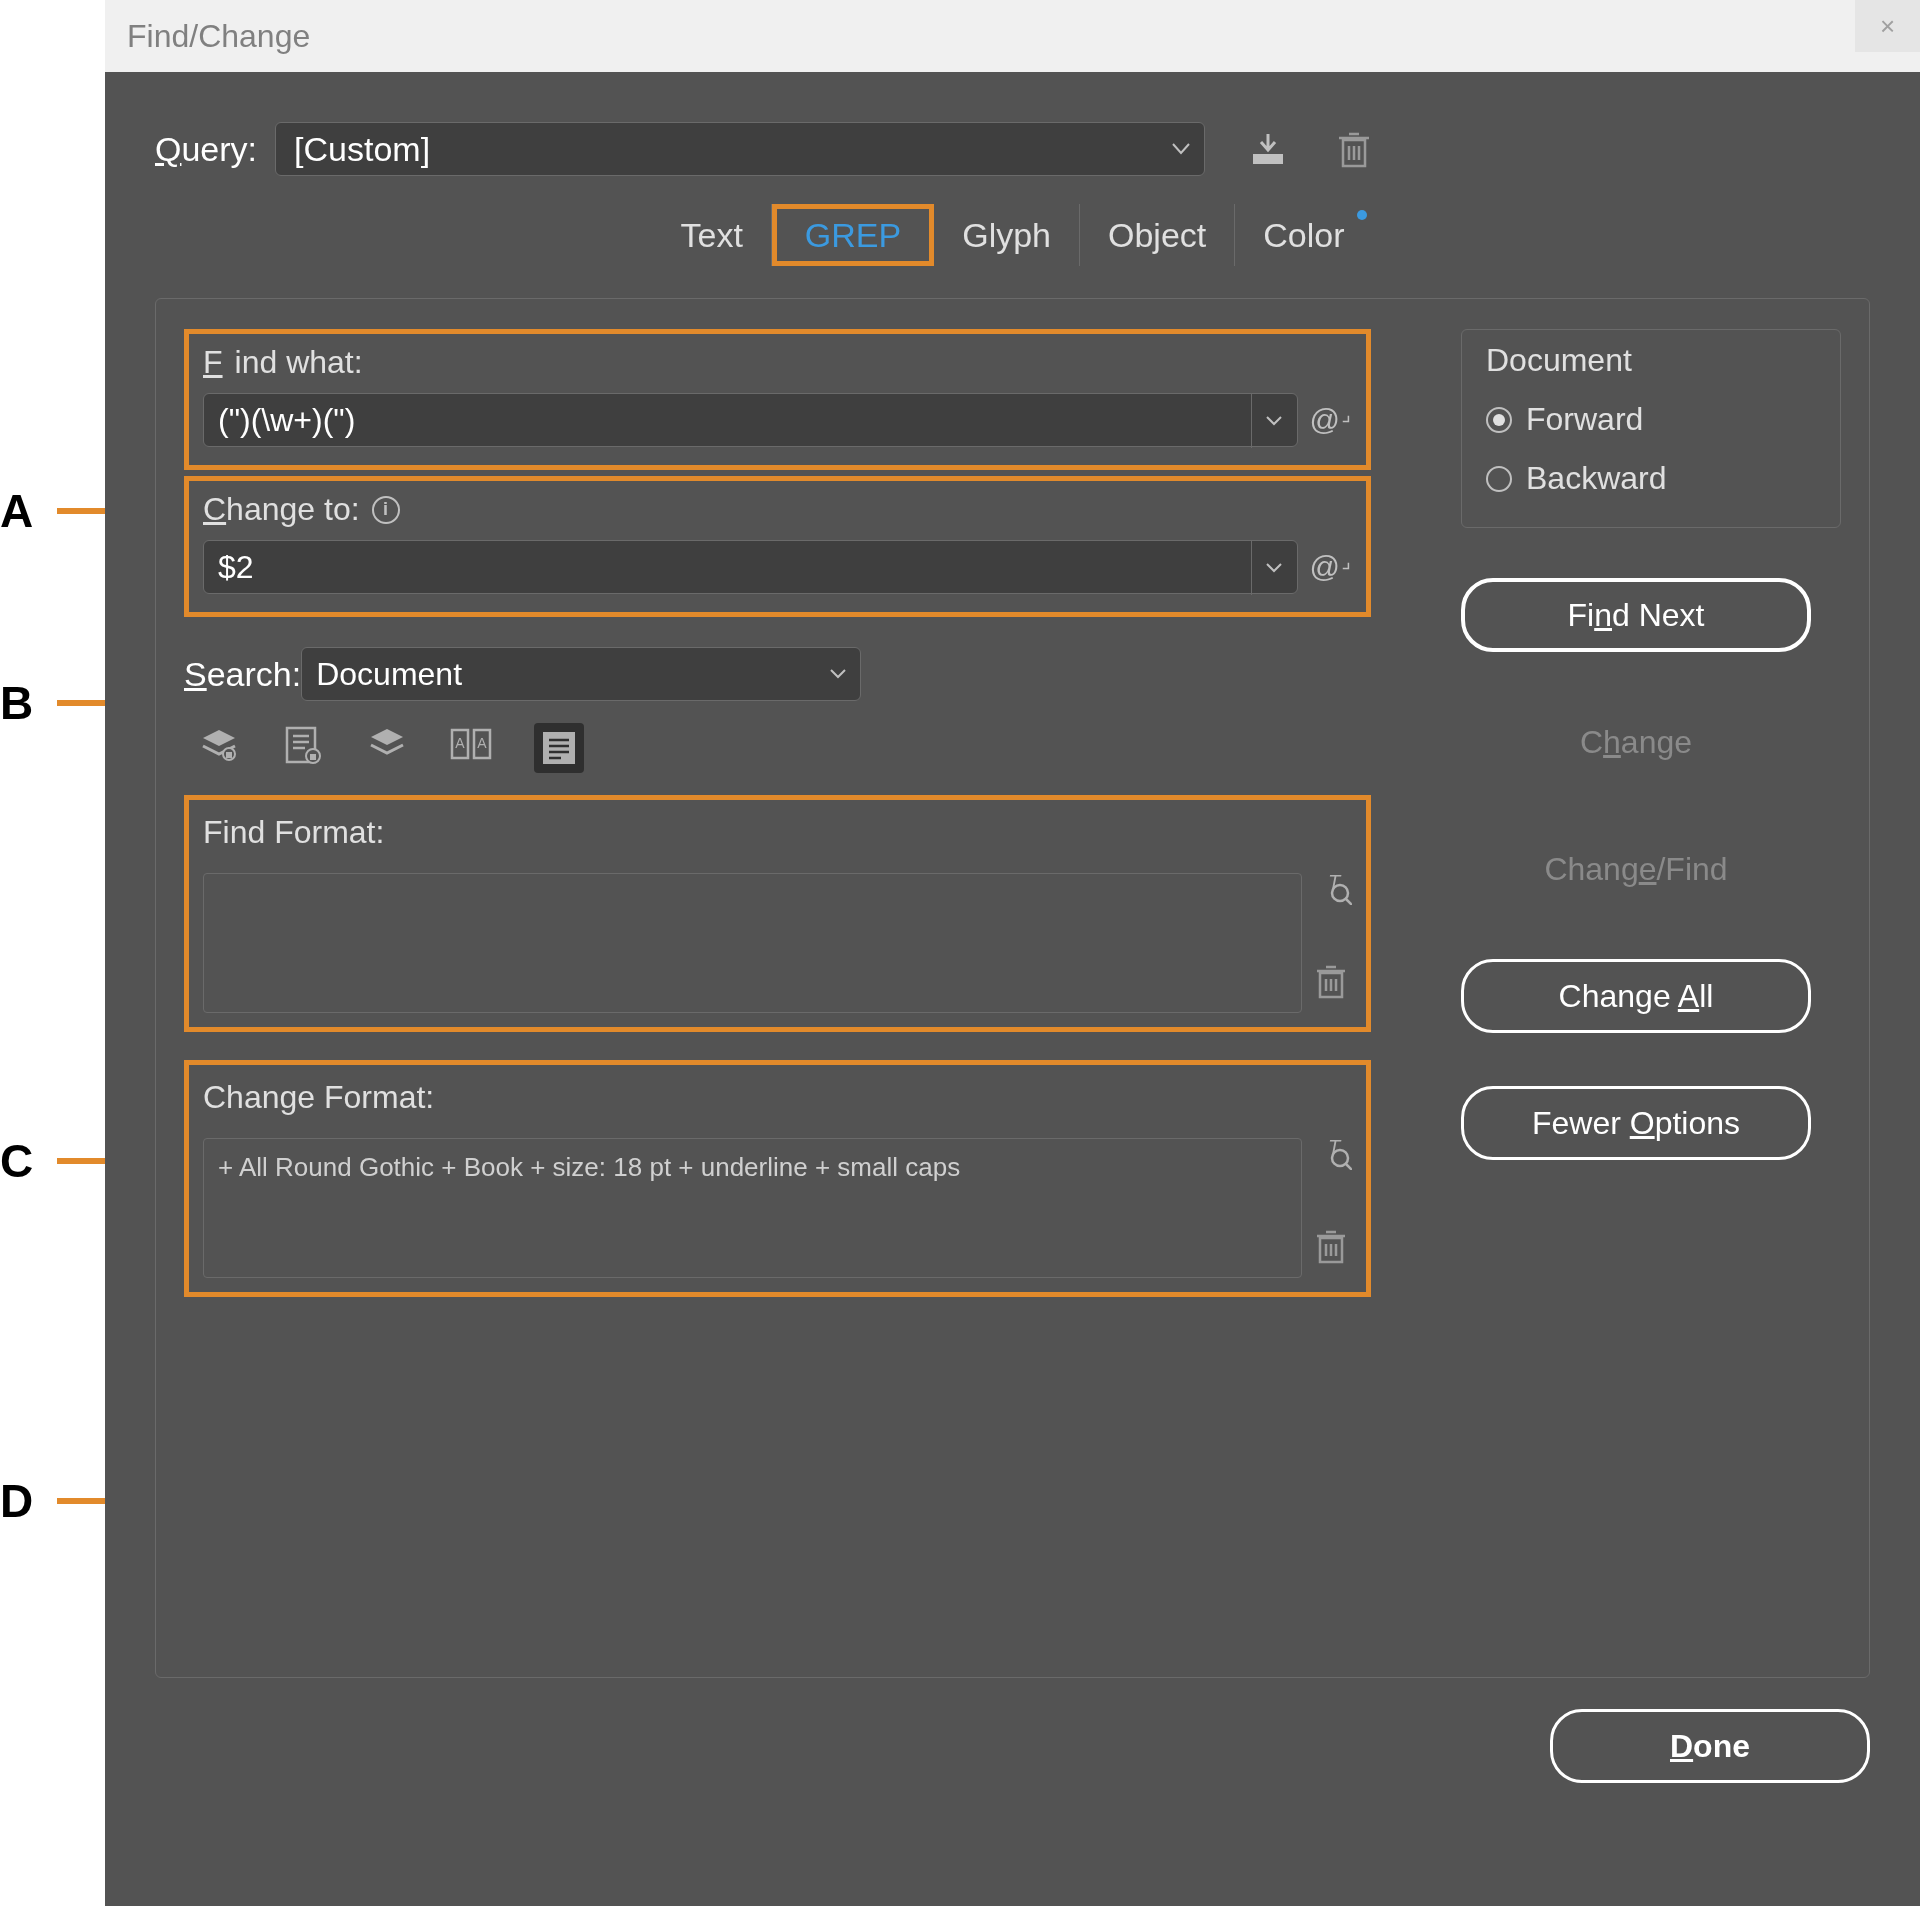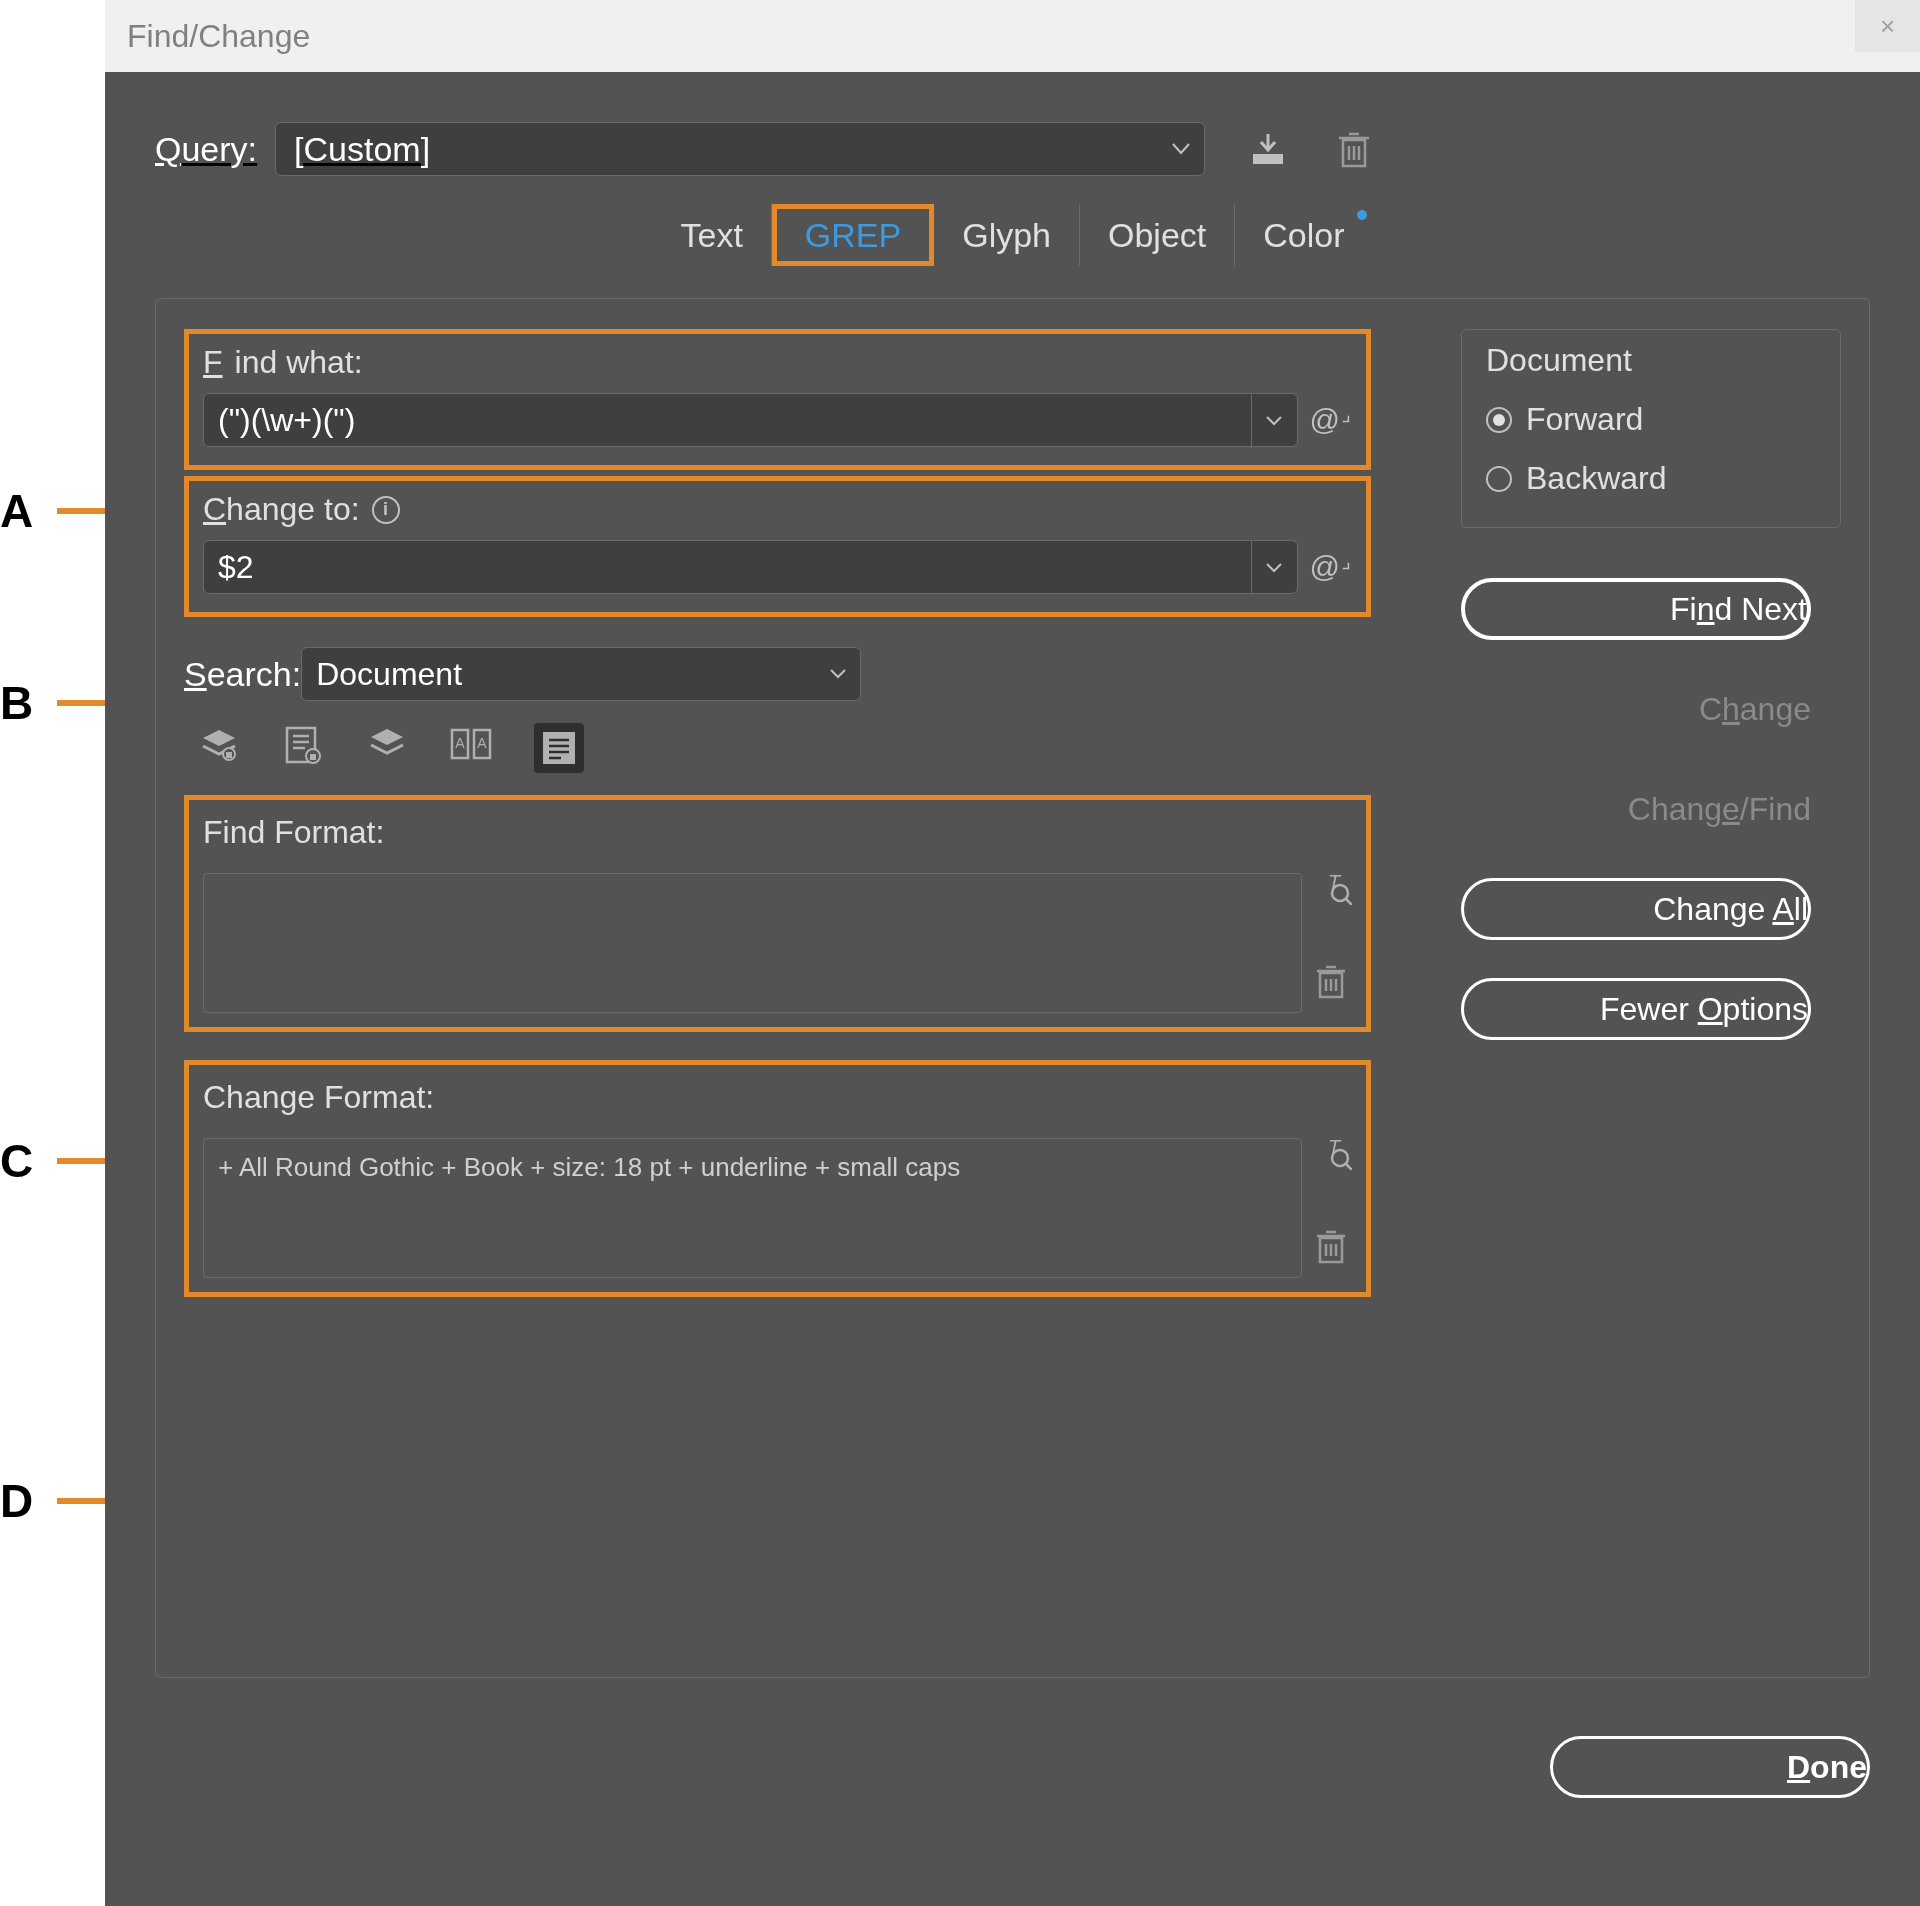--- a/index.html
+++ b/index.html
@@ -46,21 +46,20 @@
       background: #535353;
       height: 1834px;
       padding: 50px 50px 30px 50px;
       position: relative;
     }
     .query-row {
       display: flex;
       align-items: center;
       gap: 18px;
       margin-bottom: 28px;
-      text-decoration: underline;
     }
     .label-white {
       color: #ffffff;
       font-size: 34px;
     }
     .query-select {
       background: #3f3f3f;
       color: #ffffff;
       border: 1px solid #6a6a6a;
       border-radius: 6px;
@@ -282,29 +281,29 @@
       justify-content: center;
     }
     .radio-inner {
       width: 12px;
       height: 12px;
       background: #e0e0e0;
       border-radius: 50%;
     }
     .action-btn {
       width: 350px;
-      height: 62px;
+      height: 74px;
       border: 3px solid #ffffff;
       border-radius: 32px;
       color: #ffffff;
       display: flex;
       align-items: center;
-      justify-content: flex-end;
-      font-size: 32px;
-      margin-bottom: 38px;
+      justify-content: center;
+      font-size: 32px;
+      margin-bottom: 53px;
     }
     .action-btn.primary {
       border-width: 4px;
     }
     .action-btn.disabled {
       border: none;
       color: #8a8a8a;
     }
     .done-btn {
       position: absolute;

